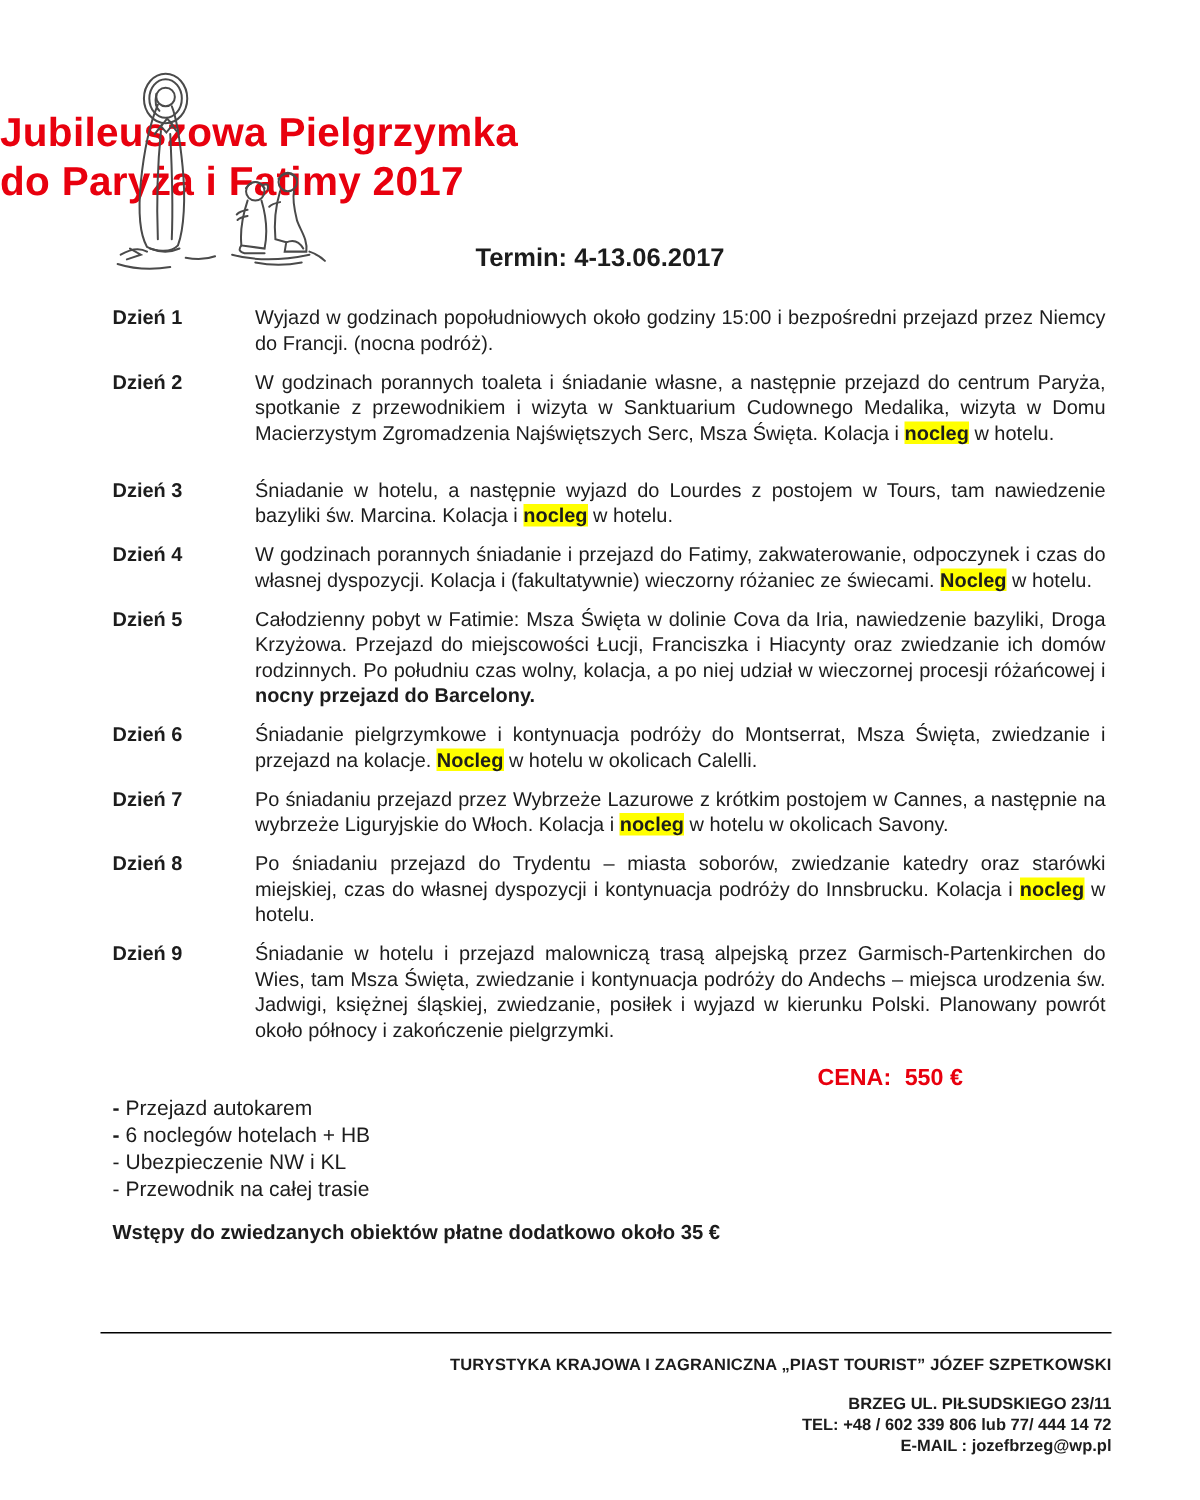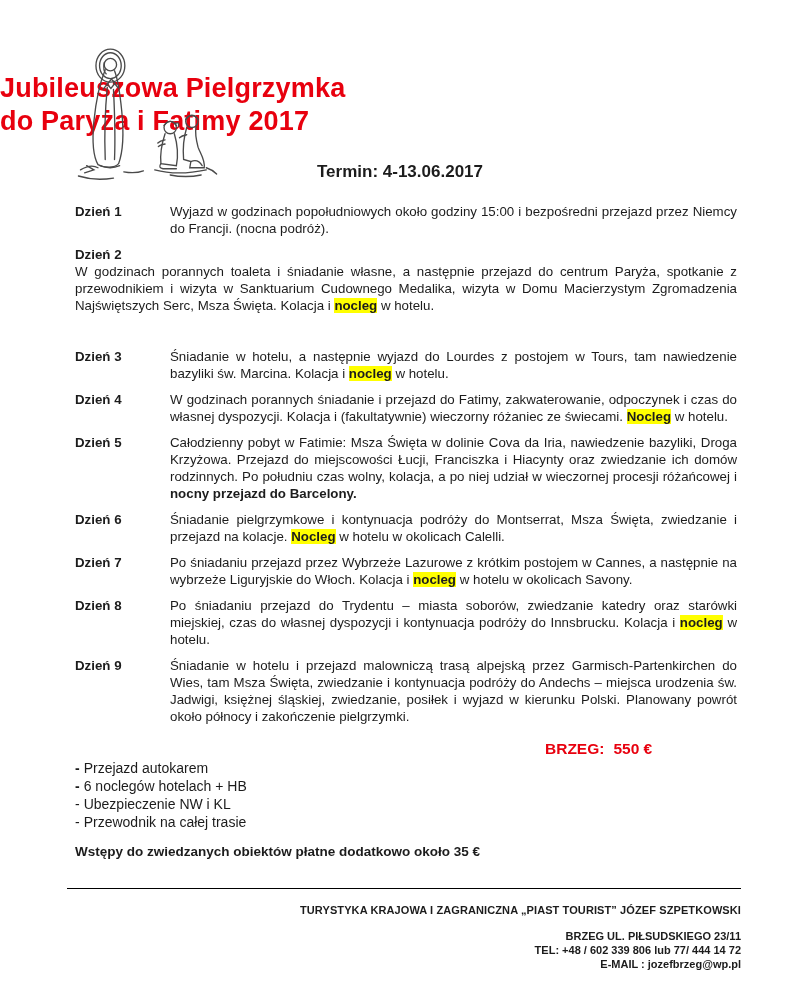--- a/index.html
+++ b/index.html
@@ -35,21 +35,21 @@
     text-align:center;
     font-size:17px;
     font-weight:bold;
   }
   
   .itinerary{
     margin-top:21px;
     padding:0 63px 0 75px;
   }
   .day-row{display:flex;margin-bottom:9px;}
-  .day-row:nth-child(2){margin-bottom:34px;flex-direction:column;}
+  .day-row:nth-child(2){margin-bottom:21px;}
   .day-label{
     width:95px;flex-shrink:0;
     font-weight:bold;
     font-size:13.3px;line-height:17px;
   }
   .day-text{
     flex:1;
     text-align:justify;
     font-size:13.3px;line-height:17px;
   }
@@ -179,21 +179,21 @@
         <div class="day-label">Dzień 8</div>
         <div class="day-text"><span>Po śniadaniu przejazd do Trydentu – miasta soborów, zwiedzanie katedry oraz starówki miejskiej, czas do własnej dyspozycji i kontynuacja podróży do Innsbrucku. Kolacja i </span><span class="hl">nocleg</span><span> w hotelu.</span></div>
       </div>
       <div class="day-row">
         <div class="day-label">Dzień 9</div>
         <div class="day-text"><span>Śniadanie w hotelu i przejazd malowniczą trasą alpejską przez Garmisch-Partenkirchen do Wies, tam Msza Święta, zwiedzanie i kontynuacja podróży do Andechs – miejsca urodzenia św. Jadwigi, księżnej śląskiej, zwiedzanie, posiłek i wyjazd w kierunku Polski. Planowany powrót około północy i zakończenie pielgrzymki.</span></div>
       </div>
     </div>
 
   <div class="price-line">
-    <span>BRZEG:</span><span class="price-value">550 €</span>
+    <span>CENA:</span><span class="price-value">550 €</span>
   </div>
 
   <div class="services">
     <div id="services-list">
         <div class="service-item"><span class="dash bold">-</span><span>Przejazd autokarem</span></div>
         <div class="service-item"><span class="dash bold">-</span><span>6 noclegów hotelach + HB</span></div>
         <div class="service-item"><span class="dash">-</span><span>Ubezpieczenie NW i KL</span></div>
         <div class="service-item"><span class="dash">-</span><span>Przewodnik na całej trasie</span></div>
       </div>
     <div class="services-note">Wstępy do zwiedzanych obiektów płatne dodatkowo około 35 €</div>

